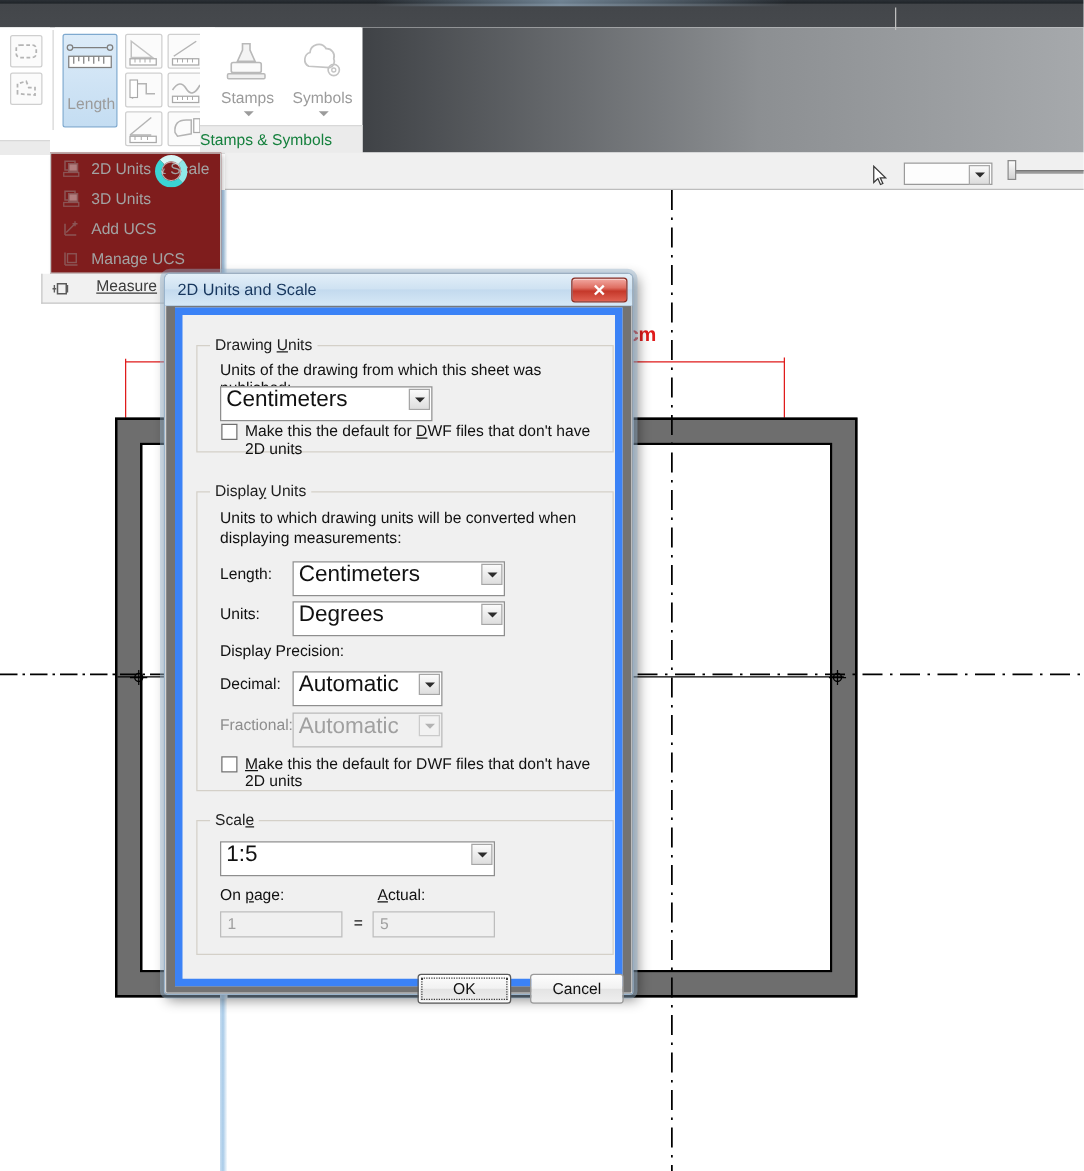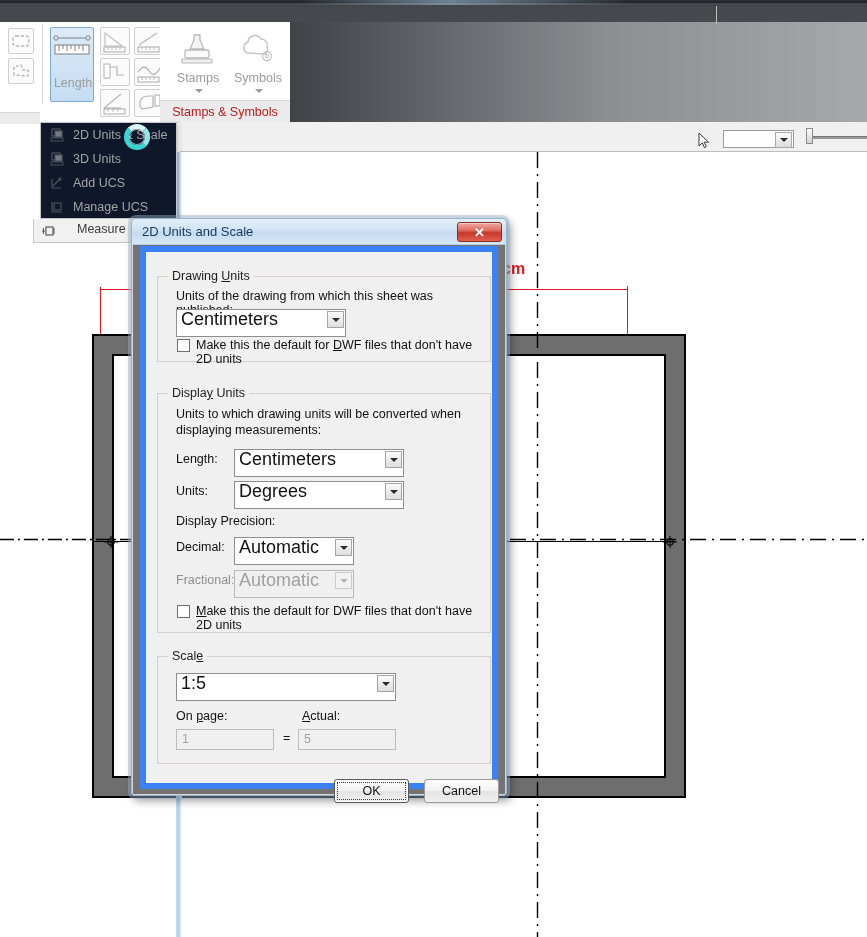--- a/index.html
+++ b/index.html
@@ -43,46 +43,46 @@
   }
   .tool-btn.big {
     border: 1px solid #7ea9cf;
     background: linear-gradient(to bottom, #dcebf8 0%, #c4ddf2 100%);
   }
   .tool-label {
     position: absolute; color: #9b9b9b; font-size: 12.5px;
     font-family: "Liberation Sans", sans-serif;
   }
   .panel-title {
-    position: absolute; color: #b91c1c; font-size: 12.5px; text-align: center;
+    position: absolute; color: #15803d; font-size: 12.5px; 
   }
   .panel-title-bar {
     position: absolute; background: #ebebeb; border-top: 1px solid #d8d8d8;
   }
 
   
   .menu {
     position: absolute; left: 40px; top: 122px; width: 137px; height: 97px;
-    background: #0f172a; border: 1px solid #c6c6c6;
+    background: #7f1d1d; border: 1px solid #c6c6c6;
     box-shadow: 2px 2px 4px rgba(0,0,0,.22);
   }
   .menu-item {
     position: relative; height: 24px; line-height: 24px;
     padding-left: 32px; color: #a3a3a3; font-size: 12.5px; white-space: nowrap;
   }
   .menu-icon {
     position: absolute; left: 8px; top: 4px; width: 16px; height: 16px;
     opacity: .45;
   }
   .measure-strip {
     position: absolute; left: 33px; top: 219px; width: 108px; height: 24px;
     background: #f1f1f1; border: 1px solid #c6c6c6; border-top: none;
   }
   .measure-label {
-    position: absolute; left: 43px; top: 3px; color: #3b3b3b; font-size: 12.5px;
+    position: absolute; left: 43px; top: 3px; color: #3b3b3b; font-size: 12.5px; text-decoration: underline;
   }
   .measure-icon { position: absolute; left: 7px; top: 4px; width: 16px; height: 16px; }
 
   .spinner {
     position: absolute; left: 124px; top: 124px; width: 26px; height: 26px;
     border-radius: 50%;
     border: 5px solid #3bd4d4;
     border-top-color: #d8f6f6;
     border-right-color: #8fe7e7;
     box-shadow: 0 0 0 1px rgba(255,255,255,.6) inset;

